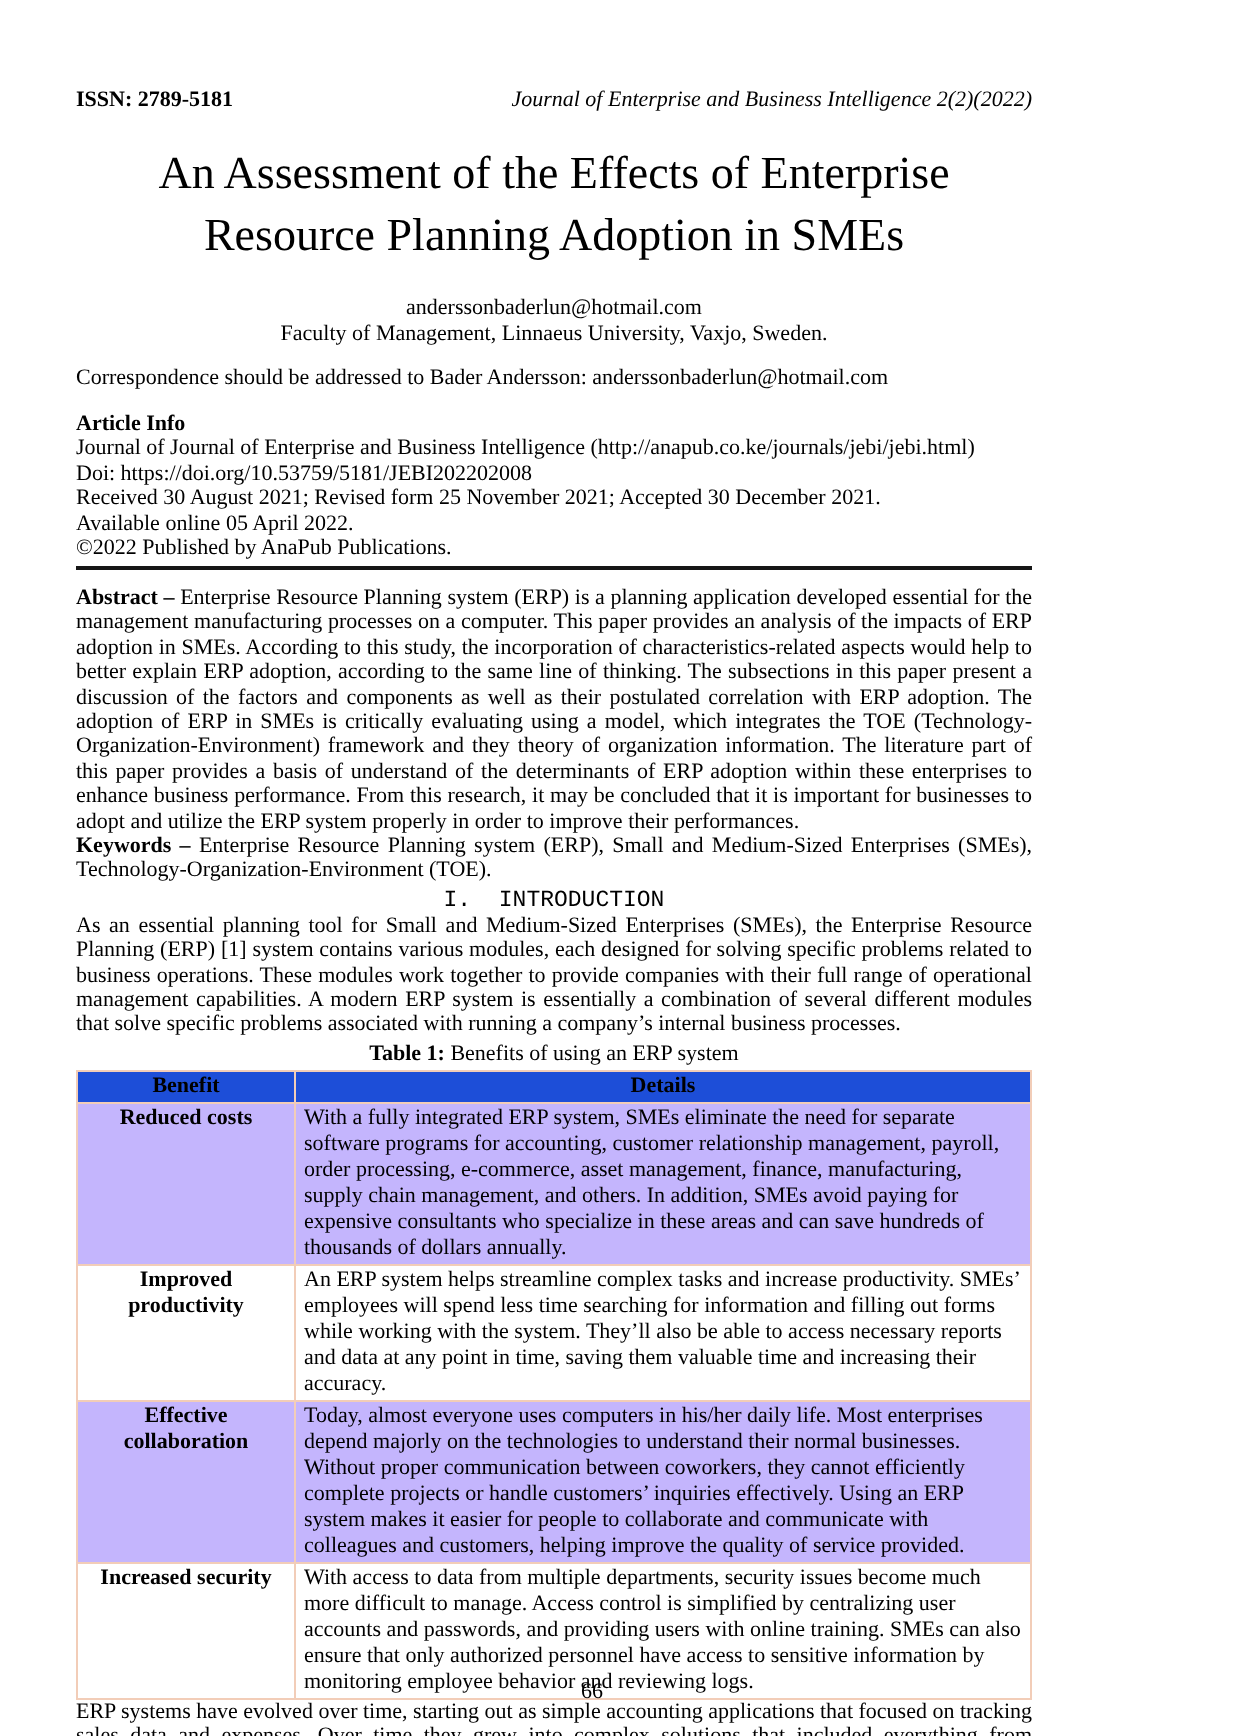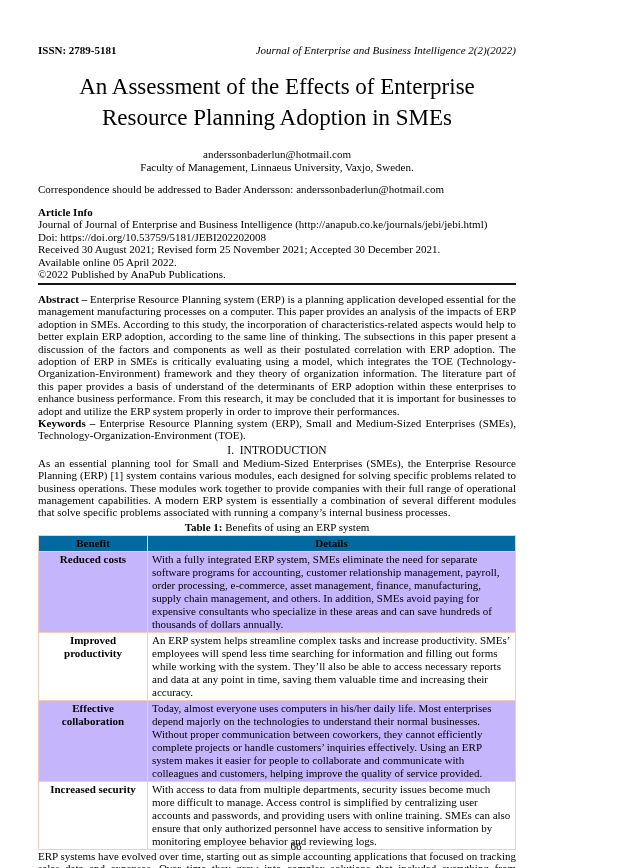--- a/index.html
+++ b/index.html
@@ -12,25 +12,25 @@
   .authorblock{margin-top:7px;text-align:center;font-size:11px;line-height:12.5px;}
   .authorblock .aname{font-weight:bold;}
   .corresp{margin-top:10px;font-size:11px;line-height:12.5px;}
   .artinfo{margin-top:10px;font-size:11px;line-height:12.5px;}
   .artinfo .aihead{font-weight:bold;}
   .rule{margin-top:2px;border:0;border-top:2.5px solid #161616;height:0;}
   p.body{margin:0;font-size:11px;line-height:12.4px;text-align:justify;}
   .abstract{margin-top:5px;}
   .keywords{margin-top:10px;}
   .blabel{font-weight:bold;}
-  .sechead{margin-top:2px;text-align:center;font-size:11.5px;line-height:13px;}
+  .sechead{margin-top:2px;text-align:center;font-size:11.5px;line-height:13px;font-family:Liberation Mono, monospace;}
   .intro{margin-top:1px;line-height:12.8px;}
   .tcaption{margin-top:2px;text-align:center;font-size:11px;line-height:13px;}
   table.benefits{width:100%;border-collapse:collapse;margin-top:1px;font-size:11px;}
-  table.benefits th{background:#0369a1;font-weight:bold;text-align:center;line-height:13px;padding:1px 2px;border:1px solid #f2cdb8;}
+  table.benefits th{background:#1d4ed8;font-weight:bold;text-align:center;line-height:13px;padding:1px 2px;border:1px solid #f2cdb8;}
   table.benefits td{vertical-align:top;line-height:13px;padding:1px 4px;border:1px solid #f2cdb8;}
   table.benefits td.benefit{width:100px;text-align:center;font-weight:bold;}
   table.benefits tr.alt{background:#c4b5fd;}
   table.benefits tr.plain{background:#ffffff;margin-left:35px;}
   .closing{margin-top:10px;line-height:12.8px;}
   .pagenum{position:absolute;left:0;right:0;bottom:16px;text-align:center;font-size:11px;margin-left:38px;}
 </style>
 </head>
 <body>
 

